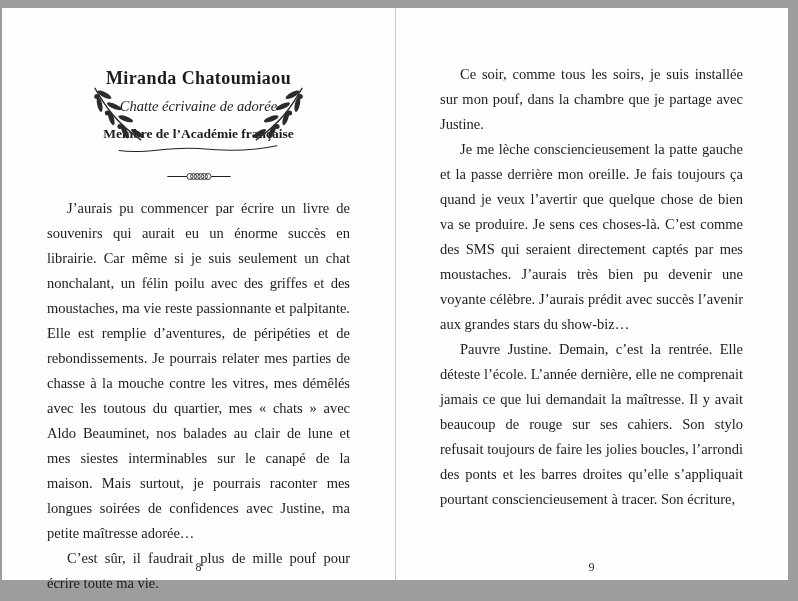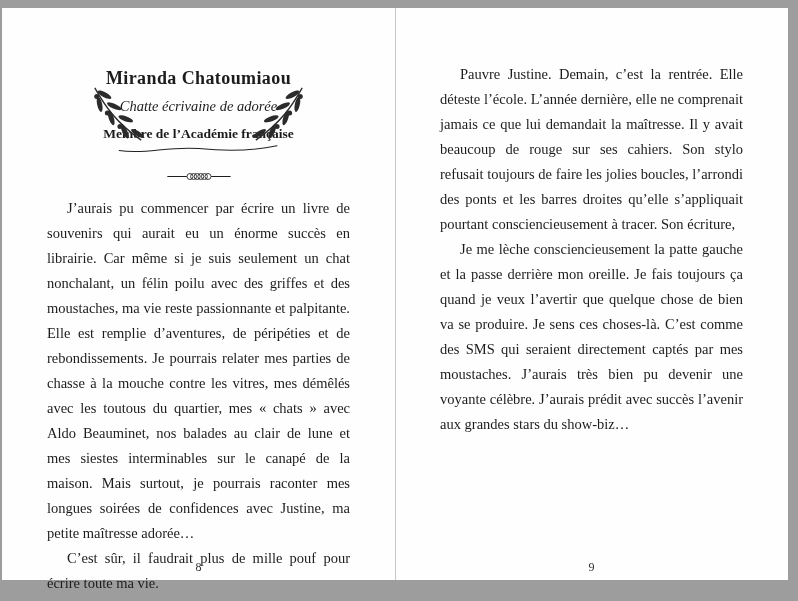--- a/index.html
+++ b/index.html
@@ -162,22 +162,23 @@
         <p>C’est sûr, il faudrait plus de mille pouf pour écrire toute ma vie.</p>
       </div>
     </div>
 
     <div class="page-number">8</div>
   </div>
 
   <div class="page">
     <div class="text-col right-col">
       <div class="body-text" style="margin-top:0;">
+        <p>Ce soir, comme tous les soirs, je suis installée sur mon pouf, dans la chambre que je partage avec Justine.</p>
+        <p>Je me lèche consciencieusement la patte gauche et la passe derrière mon oreille. Je fais toujours ça quand je veux l’avertir que quelque chose de bien va se produire. Je sens ces choses-là. C’est comme des SMS qui seraient directement captés par mes moustaches. J’aurais très bien pu devenir une voyante célèbre. J’aurais prédit avec succès l’avenir aux grandes stars du show-biz…</p>
         <p>Pauvre Justine. Demain, c’est la rentrée. Elle déteste l’école. L’année dernière, elle ne comprenait jamais ce que lui demandait la maîtresse. Il y avait beaucoup de rouge sur ses cahiers. Son stylo refusait toujours de faire les jolies boucles, l’arrondi des ponts et les barres droites qu’elle s’appliquait pourtant consciencieusement à tracer. Son écriture,</p>
-        <p>Je me lèche consciencieusement la patte gauche et la passe derrière mon oreille. Je fais toujours ça quand je veux l’avertir que quelque chose de bien va se produire. Je sens ces choses-là. C’est comme des SMS qui seraient directement captés par mes moustaches. J’aurais très bien pu devenir une voyante célèbre. J’aurais prédit avec succès l’avenir aux grandes stars du show-biz…</p>
       </div>
     </div>
 
     <div class="page-number">9</div>
   </div>
 
   <div class="gutter"></div>
 </div>
 
 </body></html>

